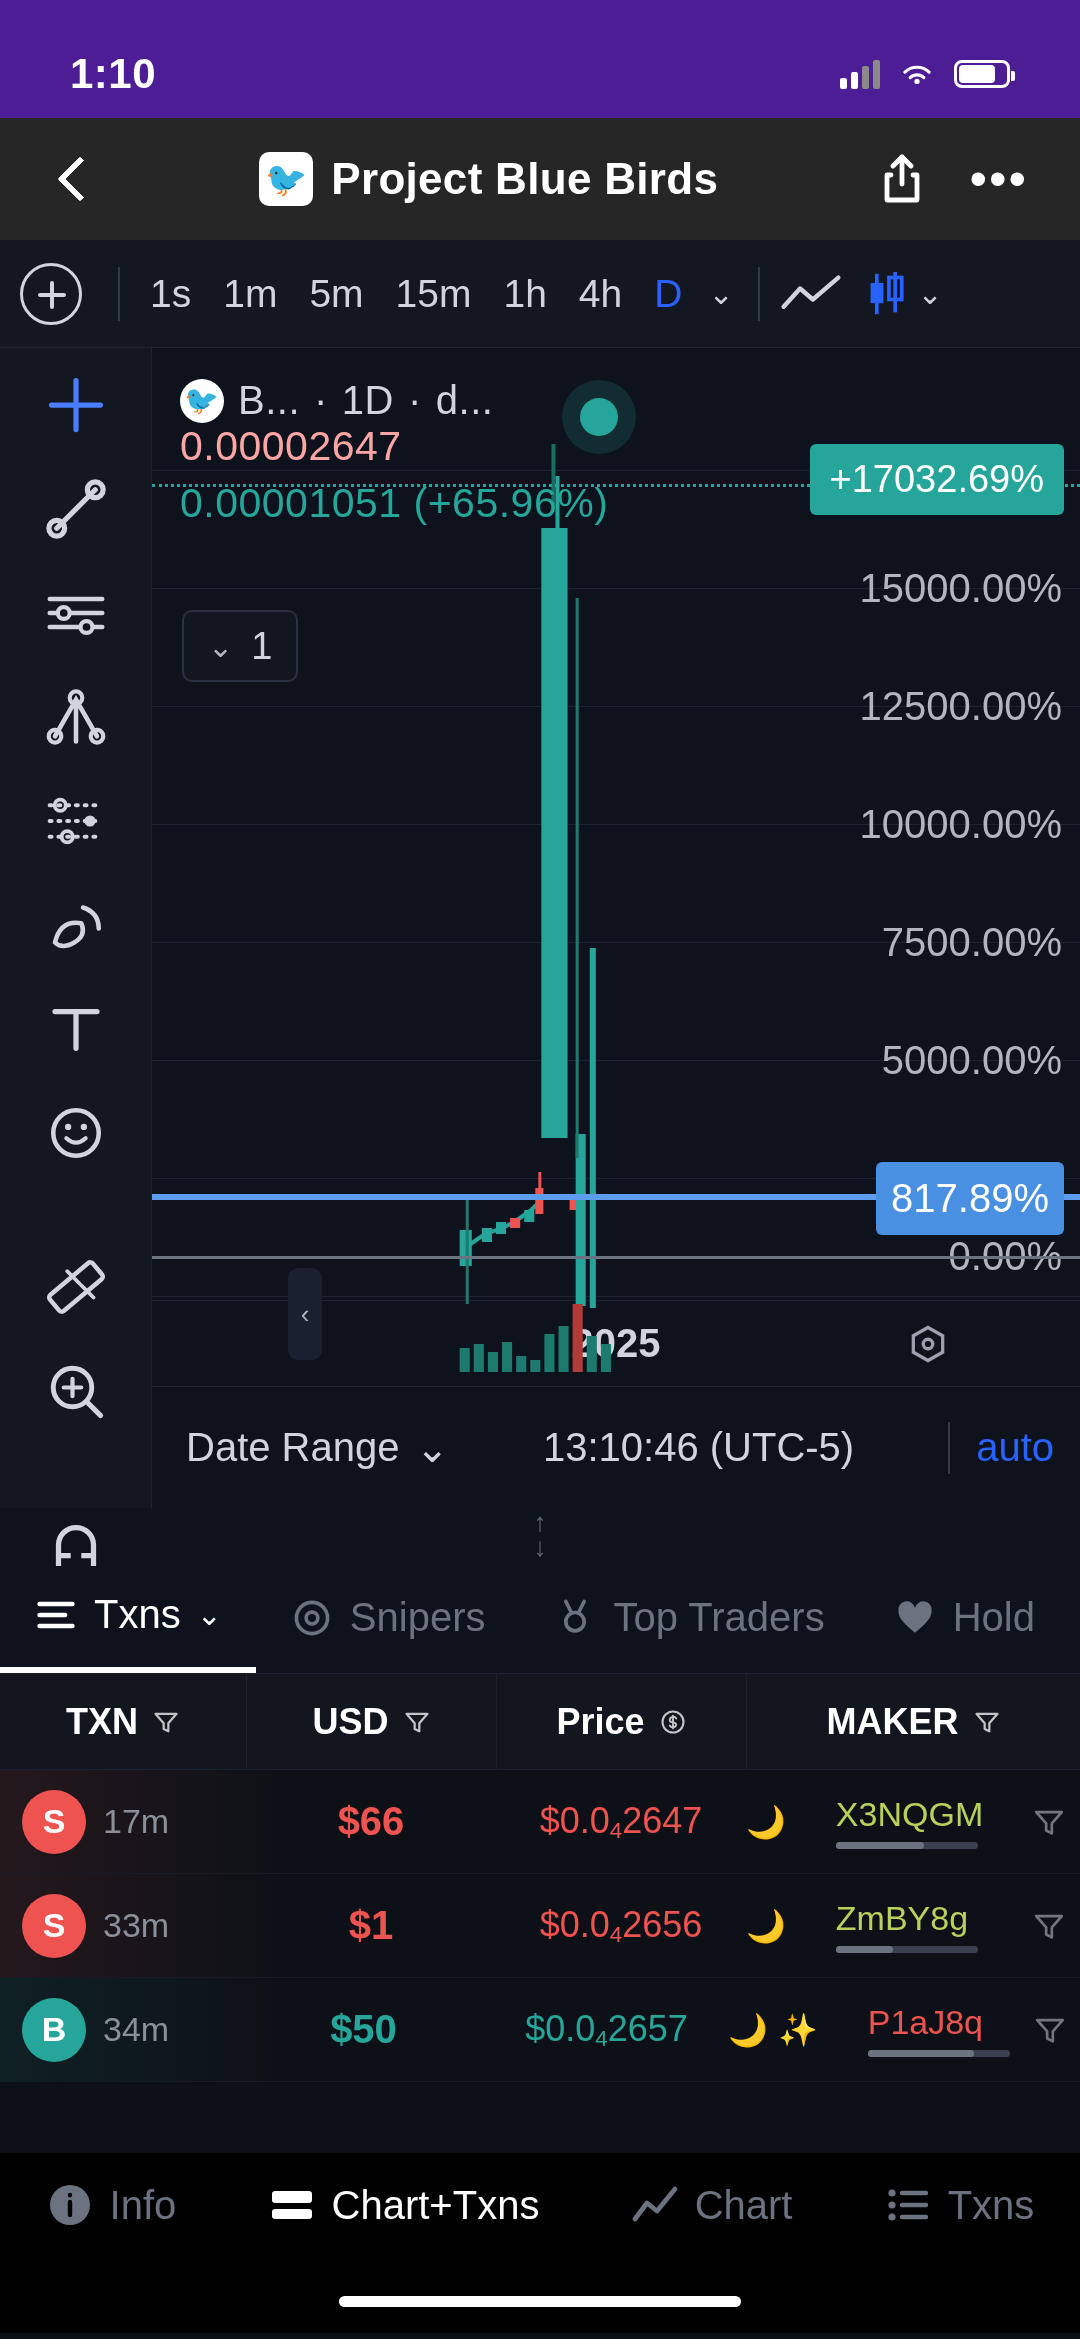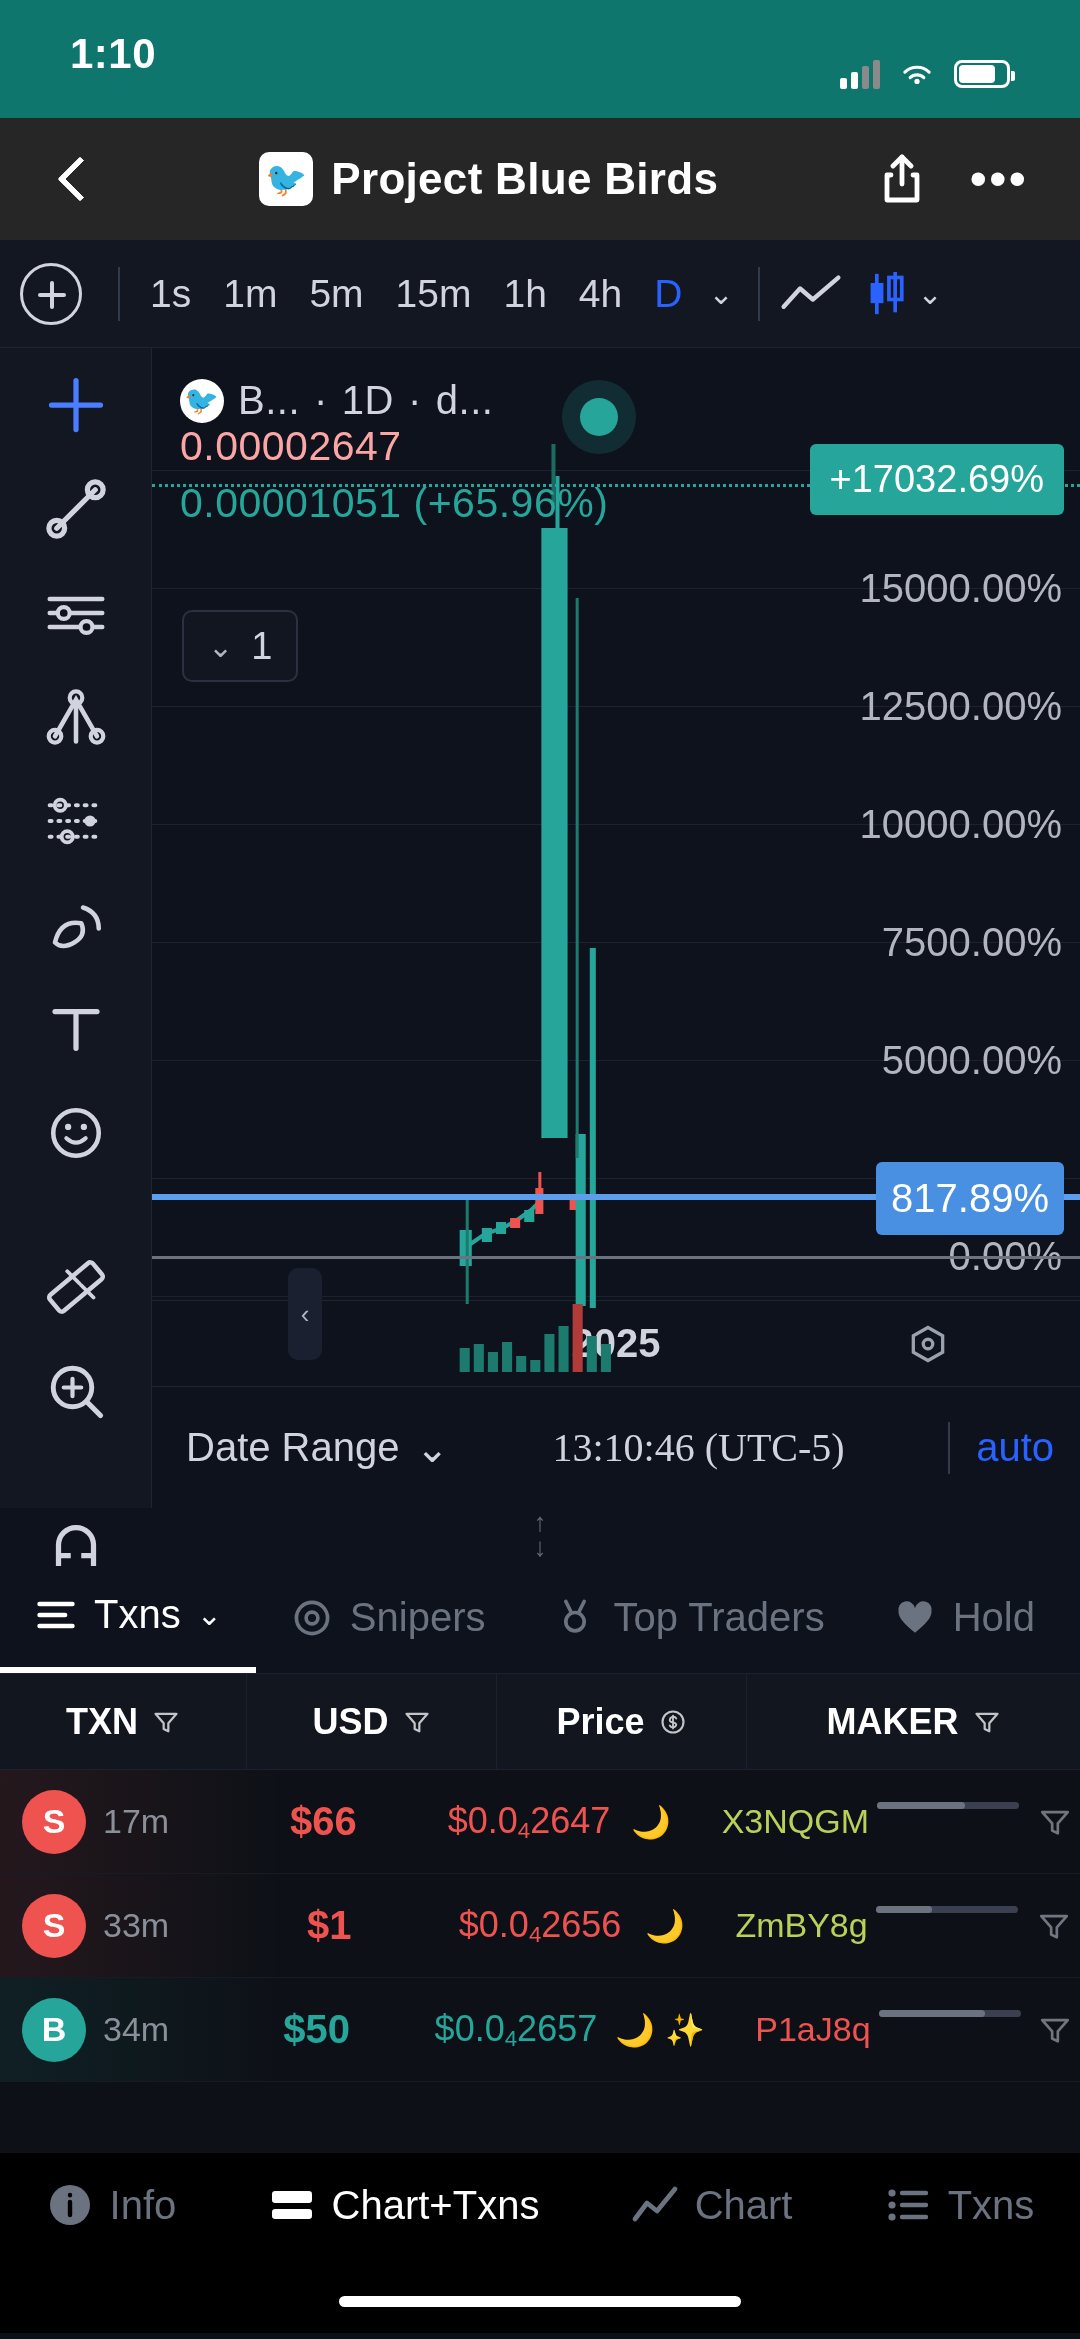--- a/index.html
+++ b/index.html
@@ -6,22 +6,22 @@
   html, body {
     width: 1080px; height: 2339px;
     background: #000;
     font-family: "Liberation Sans", sans-serif;
     overflow: hidden;
   }
   .phone { position: relative; width: 1080px; height: 2339px; background: #0d1117; }
 
   
   .statusbar {
-    height: 118px; background: #0f766e;
-    display: flex; justify-content: space-between;
+    height: 118px; background: #4c1d95;
+    display: flex; align-items: center; justify-content: space-between;
     padding: 30px 70px 0 70px; color: #fff;
   }
   .status-time { font-size: 42px; font-weight: 600; letter-spacing: .5px; }
   .status-right { display: flex; align-items: center; gap: 18px; }
   .bars { display: flex; align-items: flex-end; gap: 4px; height: 30px; }
   .bars i { display: block; width: 7px; background: #fff; border-radius: 2px; }
   .bars i:nth-child(1){height:11px;} .bars i:nth-child(2){height:17px;}
   .bars i:nth-child(3){height:23px;background:#8a8a8a;} .bars i:nth-child(4){height:29px;background:#8a8a8a;}
   .batt { width: 56px; height: 28px; border: 3px solid #fff; border-radius: 8px; position: relative; }
   .batt::after{content:"";position:absolute;right:-8px;top:8px;width:4px;height:10px;background:#fff;border-radius:0 2px 2px 0;}
@@ -114,21 +114,21 @@
     border-top: 1px solid #1f2430; display:flex; align-items:center; justify-content:center;
     color:#d1d4dc; font-size:40px; font-weight:600;
   }
   .xaxis-ico{position:absolute;right:130px;width:44px;height:44px;}
 
   .daterow {
     position:absolute; left:0; right:0; bottom: 0; height: 122px;
     border-top:1px solid #1f2430; display:flex; align-items:center; color:#d1d4dc; font-size:40px;
   }
   .daterow .dr-label{display:flex;align-items:center;gap:16px;padding-left:34px;}
-  .daterow .dr-time{flex:1;text-align:center;font-family:Liberation Serif, serif;}
+  .daterow .dr-time{flex:1;text-align:center;}
   .daterow .dr-sep{width:2px;height:52px;background:#323a4d;}
   .daterow .dr-auto{color:#2962ff;padding:0 26px;}
 
   .collapse-tab{
     position:absolute; left: 136px; top: 920px; width: 34px; height: 92px;
     background:#1b2030; border-radius: 10px; display:flex;align-items:center;justify-content:center;
     color:#b2b5be; font-size:26px; z-index: 8;
   }
 
   
@@ -153,21 +153,21 @@
   .badge-circ { width:64px;height:64px;border-radius:50%;display:flex;align-items:center;justify-content:center;color:#fff;font-size:34px;font-weight:700;margin-left:22px;flex:none;}
   .bc-s{background:#ef5350;} .bc-b{background:#26a69a;}
   .t-age{width:160px;text-align:left;padding-left:17px;color:#8a8f9a;font-size:34px;}
   .t-usd{width:250px;text-align:center;font-size:40px;font-weight:700;}
   .t-price{width:250px;text-align:center;font-size:36px;}
   .t-maker{flex:1;display:flex;align-items:center;gap:10px;padding-right:10px;}
   .sub{font-size:.62em;vertical-align:-.22em;}
   .red{color:#ef5350;} .green{color:#26a69a;}
   .moon{font-size:32px;}
   .maker-id{font-size:34px;}
-  .maker-col{display:flex;flex-direction:row;gap:8px;margin-left:40px;}
+  .maker-col{display:flex;flex-direction:column;gap:8px;margin-left:40px;}
   .maker-bar{width:142px;height:7px;background:#3a4050;border-radius:4px;}
   .maker-bar i{display:block;height:100%;background:#6b7280;border-radius:4px;}
   .t-filter{width:62px;display:flex;align-items:center;justify-content:center;}
   .t-filter svg{width:34px;height:34px;opacity:.7;}
 
   
   .bottomnav{position:absolute;left:0;right:0;bottom:6px;height:180px;background:#000;display:flex;align-items:flex-start;justify-content:space-around;padding-top:28px;}
   .bn{display:flex;align-items:center;gap:16px;color:#6b7280;font-size:40px;}
   .bn.active{color:#fff;}
   .bn svg{width:48px;height:48px;}

